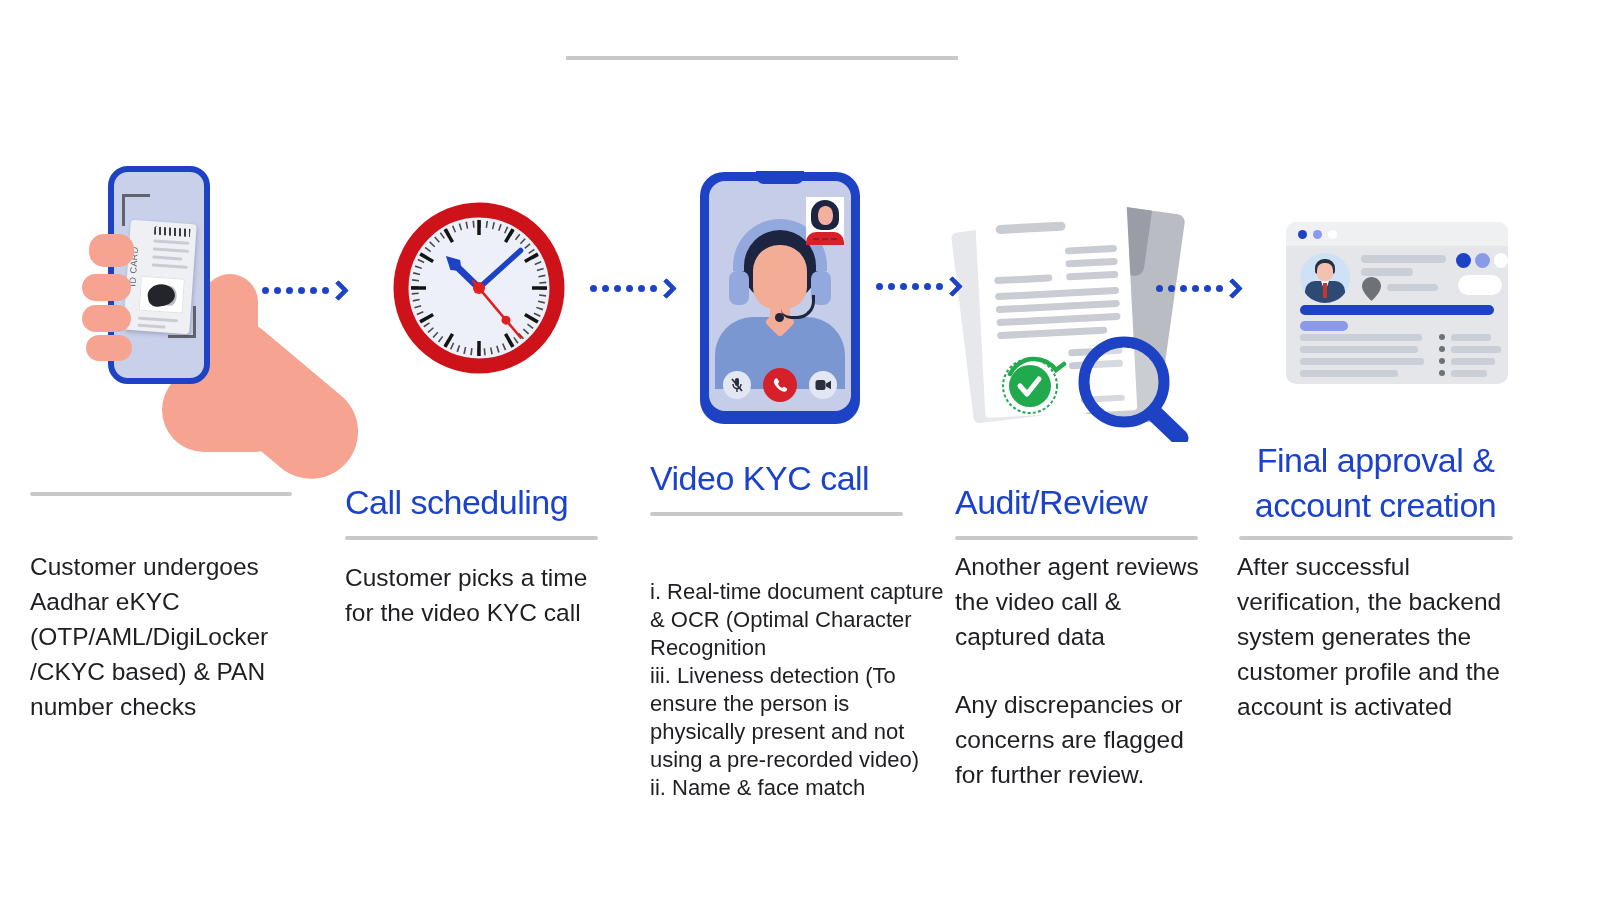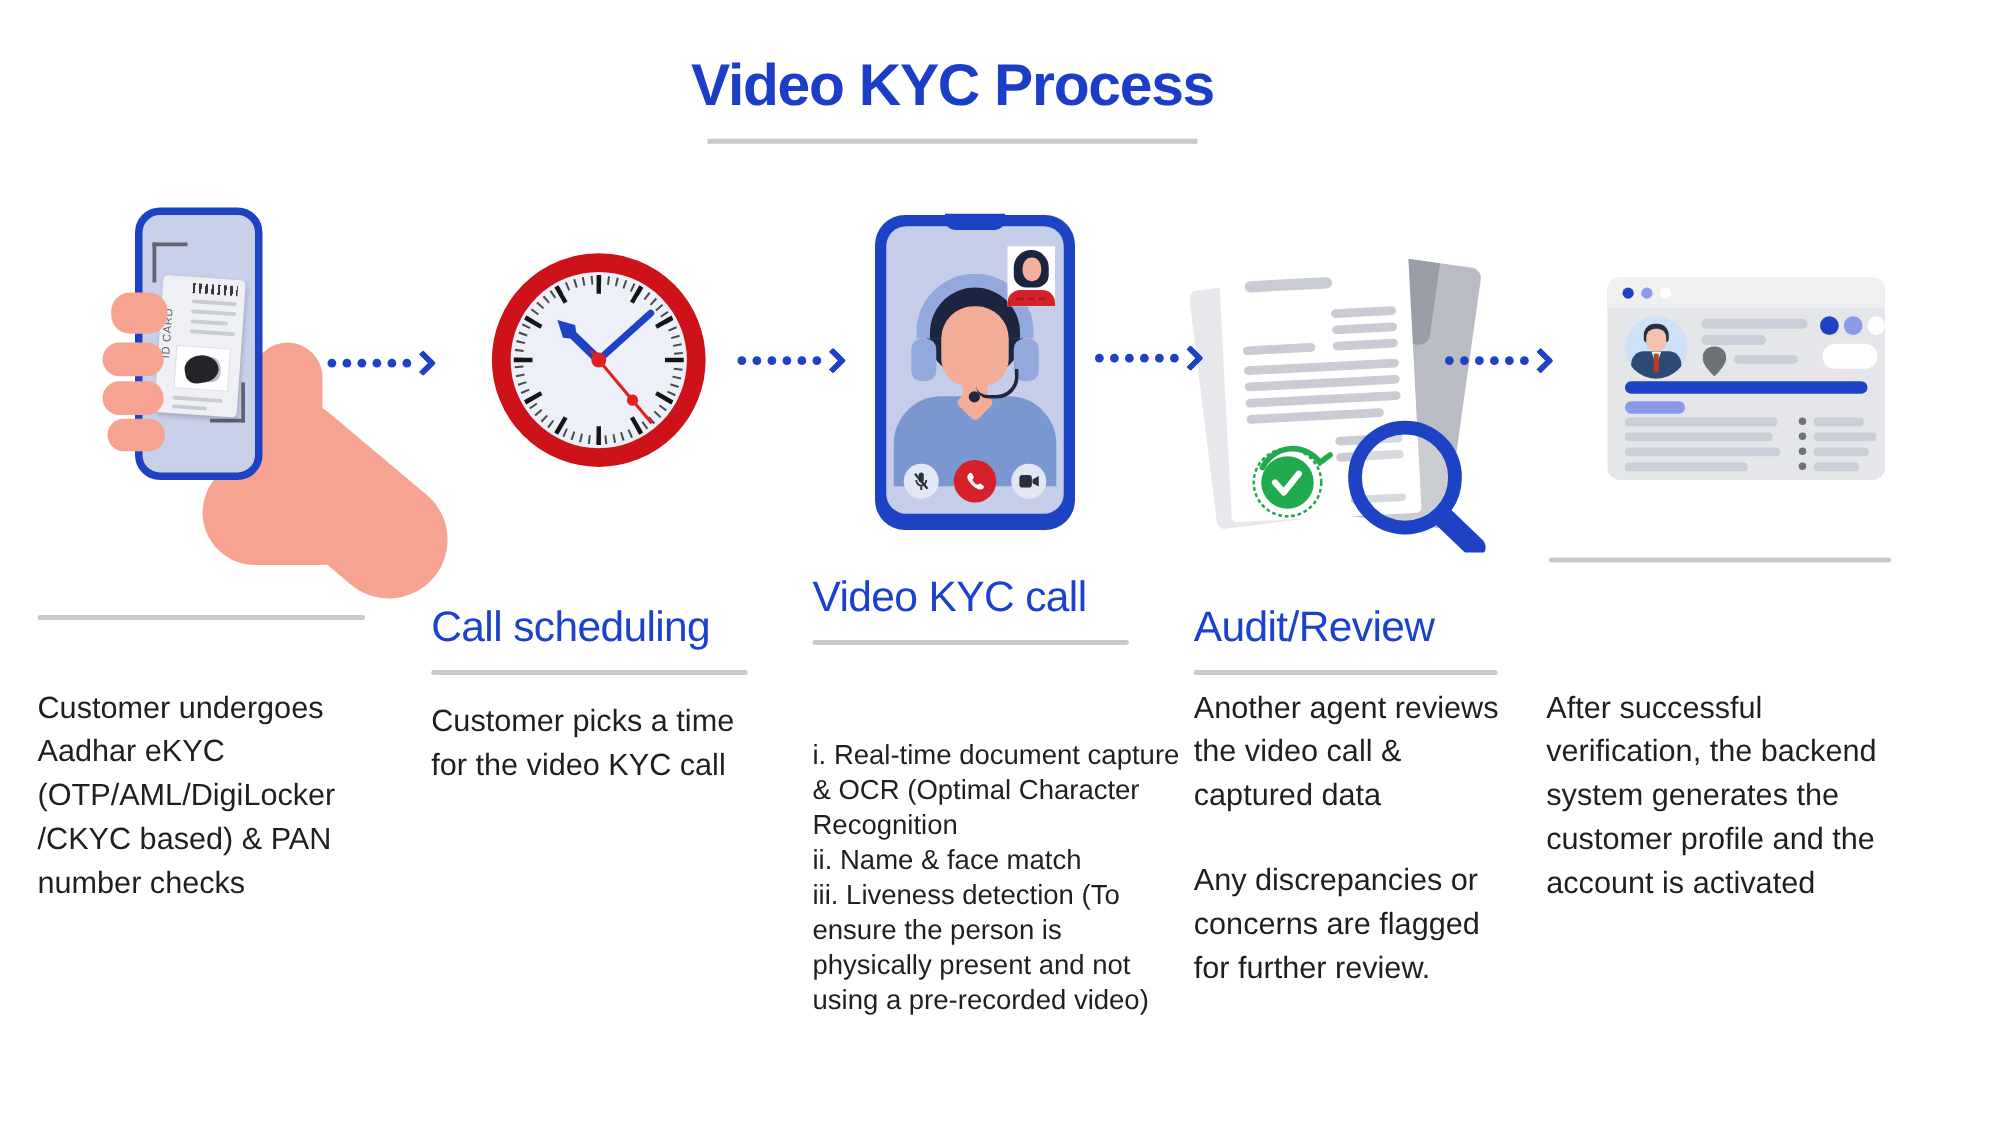--- a/index.html
+++ b/index.html
@@ -14,21 +14,21 @@
   .title-wrap { position:absolute; left:542px; top:40px; width:440px; text-align:center; }
   .title { font-size:47px; font-weight:bold; color:#1c3ec6; letter-spacing:-1px; }
   .title-underline { width:392px; height:4px; background:#c9c9c9; margin:16px auto 0; }
 
   
   .step-head { position:absolute; }
   .step-head h2 { font-size:34px; font-weight:normal; letter-spacing:-0.5px; color:#1b42cd; line-height:44px; }
   .rule { height:4px; background:#c9c9c9; border-radius:2px; margin-top:12px; }
   .body-text { position:absolute; font-size:24.5px; color:#1f1f23; line-height:35px; }
   .body-text p + p { margin-top:33px; }
-  .list-text { margin-top:44px; font-size:22px; line-height:28px; color:#1f1f23; }
+  .list-text { margin-top:32px; font-size:22px; line-height:28px; color:#1f1f23; }
 
   .s1-head { left:30px; top:480px; width:262px; }
   .s1-body { left:30px; top:549px; width:284px; }
   .s2-head { left:345px; top:480px; width:253px; }
   .s2-body { left:345px; top:560px; width:266px; }
   .s3-head { left:650px; top:456px; width:253px; }
   .s3-body { left:650px; top:546px; width:294px; }
   .s4-head { left:955px; top:480px; width:243px; }
   .s4-body { left:955px; top:549px; width:258px; }
   .s5-head { left:1233px; top:438px; width:285px; text-align:center; }
@@ -114,21 +114,20 @@
   .bw-br { position:absolute; left:165px; height:7px; background:#caced6; border-radius:3px; }
 
   
   #step2-icon { position:absolute; left:393px; top:202px; width:172px; height:172px; }
   #step4-icon { position:absolute; left:948px; top:190px; width:252px; height:252px; }
 </style>
 </head>
 <body>
 
 <div class="title-wrap">
-  <div class="title">Video KYC Process</div>
   <div class="title-underline"></div>
 </div>
 
 <div id="step1-icon">
   <div class="hp-wrist"></div>
   <div class="hp-palm-strip"></div>
   <div class="hp-palm"></div>
   <div class="hp-phone">
     <div class="hp-corner-tl"></div>
     <div class="hp-corner-br"></div>
@@ -368,32 +367,33 @@
   <p>Customer picks a time for the video KYC call</p>
 </div>
 
 <div class="step-head s3-head">
   <h2>Video KYC call</h2>
   <div class="rule"></div>
 </div>
 <div class="body-text s3-body">
   <div class="list-text">
     <div>i. Real-time document capture &amp; OCR (Optimal Character Recognition</div>
+    <div>iii. Liveness detection (To ensure the person is physically present and not using a pre-recorded video)</div>
     <div>ii. Name &amp; face match</div>
-    <div>iii. Liveness detection (To ensure the person is physically present and not using a pre-recorded video)</div>
   </div>
 </div>
 
 <div class="step-head s4-head">
   <h2>Audit/Review</h2>
   <div class="rule"></div>
 </div>
 <div class="body-text s4-body">
   <p>Another agent reviews the video call &amp; captured data</p>
   <p>Any discrepancies or concerns are flagged for further review.</p>
 </div>
 
 <div class="step-head s5-head">
+  <h2>Final approval &amp; account creation</h2>
   <div class="rule"></div>
 </div>
 <div class="body-text s5-body">
   <p>After successful verification, the backend system generates the customer profile and the account is activated</p>
 </div>
 
 </body></html>

